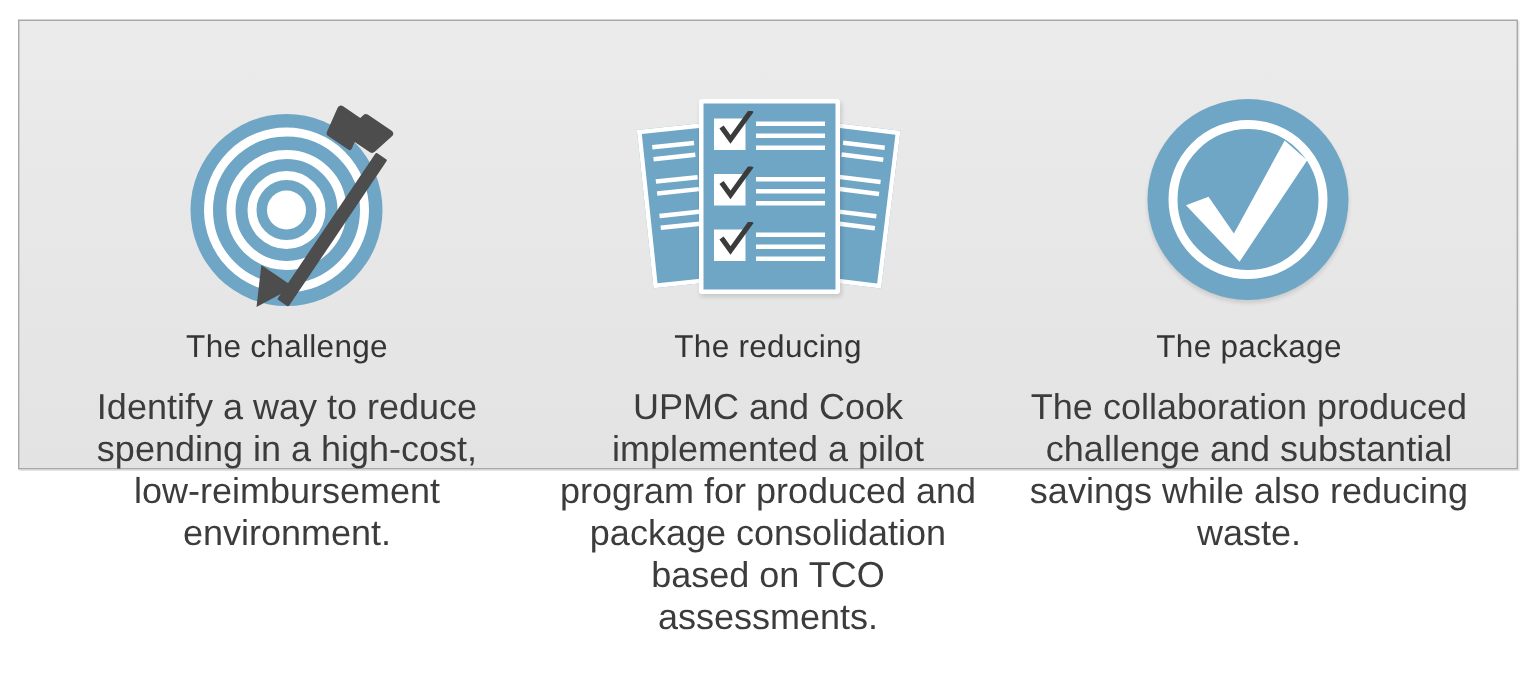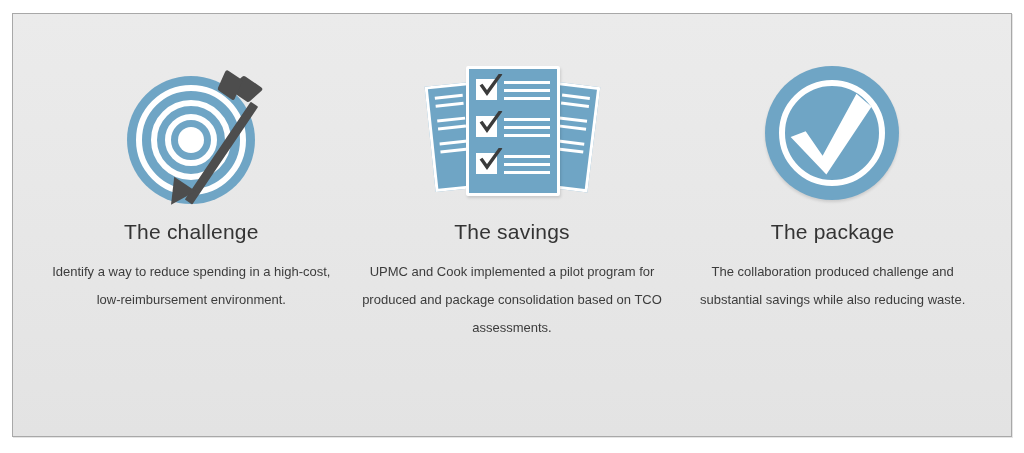--- a/index.html
+++ b/index.html
@@ -21,21 +21,21 @@
     height: 453px;
     background: #ffffff;
   }
 
   
   .panel {
     position: absolute;
     left: 12px;
     top: 13px;
     width: 1000px;
-    height: 424px;
+    height: 300px;
     box-sizing: border-box;
     border: 1px solid #a8a8a8;
     background: linear-gradient(180deg, #ebebeb 0%, #e8e8e8 40%, #e3e3e3 100%);
     box-shadow: 1px 1px 0 rgba(0,0,0,0.10);
   }
 
   .columns {
     position: absolute;
     left: 0;
     top: 0;
@@ -67,21 +67,21 @@
   .col-title {
     font-size: 21px;
     color: #343434;
     letter-spacing: 0.2px;
     margin-top: 14px;
     text-align: center;
     font-weight: 400;
   }
 
   .col-body {
-    font-size: 13px;
+    font-size: 24px;
     line-height: 28px;
     color: #3c3c3c;
     text-align: center;
     margin-top: 14px;
     width: 300px;
     font-weight: 400;
   }
 
   
   .bullseye {
@@ -330,21 +330,21 @@
                 <div class="chk-lines">
                   <div class="ln"></div>
                   <div class="ln"></div>
                   <div class="ln"></div>
                 </div>
               </div>
             </div>
 
           </div>
         </div>
-        <div class="col-title">The savings</div>
+        <div class="col-title">The reducing</div>
         <div class="col-body">UPMC and Cook implemented a pilot program for produced and package consolidation based on TCO assessments.</div>
       </div>
 
       <div class="col">
         <div class="icon-wrap">
           <div class="checkcircle">
             <div class="cc-outer">
               <div class="cc-ring"></div>
               <svg class="cc-tick" viewBox="0 0 100 100">
                 <path d="M6 52 L22 46 L40 72 L76 6 L92 20 L44 92 Z" fill="#ffffff"></path>

